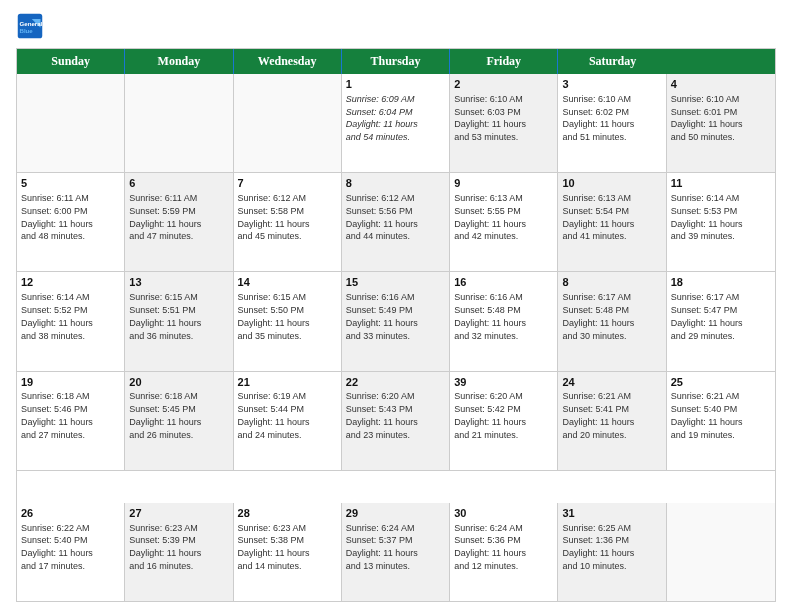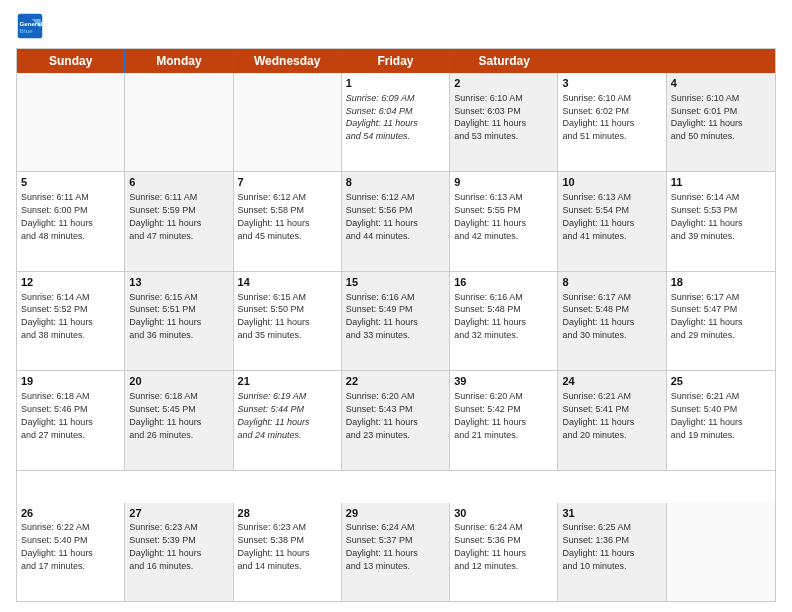--- a/index.html
+++ b/index.html
@@ -46,21 +46,22 @@
     }
     .calendar {
       flex: 1;
       display: flex;
       flex-direction: column;
       border: 1px solid #ccc;
     }
     .cal-header {
       display: grid;
       grid-template-columns: repeat(7, 1fr);
-      background: #c2410c;
+      background: #15803d;
+      font-family: Liberation Serif, serif;
     }
     .cal-header-cell {
       color: #fff;
       font-size: 12px;
       font-weight: bold;
       text-align: center;
       padding: 5px 2px;
       border-right: 1px solid #1976d2;
     }
     .cal-header-cell:last-child { border-right: none; }
@@ -118,20 +119,21 @@
       <div class="month-title"></div>
       <div class="subtitle"></div>
     </div>
   </div>
 
   <div class="calendar">
     <div class="cal-header">
     <div class="cal-header-cell">Sunday</div>
         <div class="cal-header-cell">Monday</div>
         <div class="cal-header-cell">Wednesday</div>
+        <div class="cal-header-cell">Thursday</div>
         <div class="cal-header-cell">Friday</div>
         <div class="cal-header-cell">Saturday</div>
       </div>
     <div class="cal-body">
     <div class="cal-row">
           <div class="cal-cell empty"></div>
           <div class="cal-cell empty"></div>
           <div class="cal-cell empty"></div>
           <div class="cal-cell"><span class="day-number">1</span><span class="cell-text" style="white-space: pre-wrap; font-style: italic;">Sunrise: 6:09 AM
 Sunset: 6:04 PM
@@ -212,21 +214,21 @@
         </div>
         <div class="cal-row">
           <div class="cal-cell"><span class="day-number">19</span><span class="cell-text" style="white-space: pre-wrap;">Sunrise: 6:18 AM
 Sunset: 5:46 PM
 Daylight: 11 hours
 and 27 minutes.</span></div>
           <div class="cal-cell shaded"><span class="day-number">20</span><span class="cell-text" style="white-space: pre-wrap;">Sunrise: 6:18 AM
 Sunset: 5:45 PM
 Daylight: 11 hours
 and 26 minutes.</span></div>
-          <div class="cal-cell"><span class="day-number">21</span><span class="cell-text" style="white-space: pre-wrap; font-style: italic;">Sunrise: 6:19 AM
+          <div class="cal-cell"><span class="day-number">21</span><span class="cell-text" style="white-space: pre-wrap;">Sunrise: 6:19 AM
 Sunset: 5:44 PM
 Daylight: 11 hours
 and 24 minutes.</span></div>
           <div class="cal-cell shaded"><span class="day-number">22</span><span class="cell-text" style="white-space: pre-wrap;">Sunrise: 6:20 AM
 Sunset: 5:43 PM
 Daylight: 11 hours
 and 23 minutes.</span></div>
           <div class="cal-cell"><span class="day-number">39</span><span class="cell-text" style="white-space: pre-wrap;">Sunrise: 6:20 AM
 Sunset: 5:42 PM
 Daylight: 11 hours

